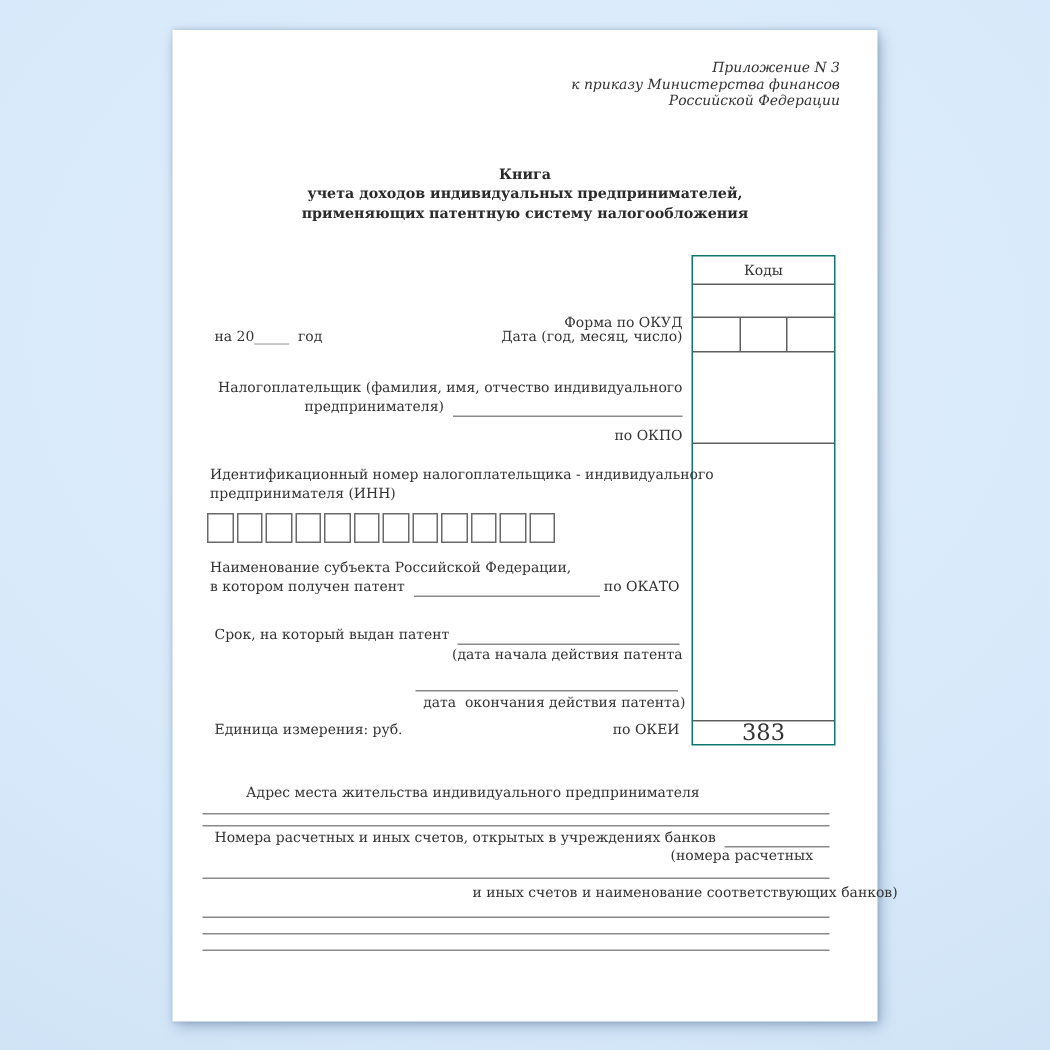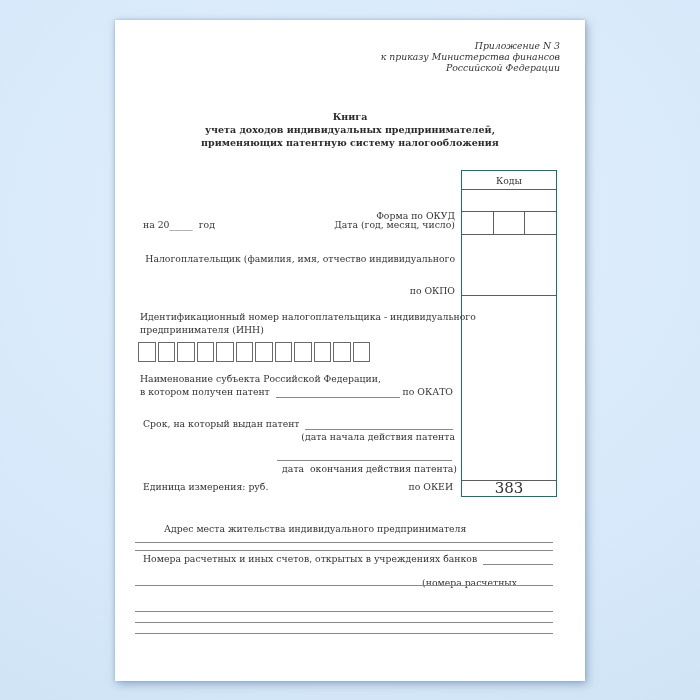--- a/index.html
+++ b/index.html
@@ -69,20 +69,24 @@
       <div class="c-row c-okpo"></div>
       <div class="c-row c-tall"></div>
       <div class="c-row c-okei">383</div>
     </div>
 
     <div class="lbl" style="right:130px;top:178px;margin-top:12px;">Форма по ОКУД</div>
     <div class="lbl" style="left:28px;top:199px;">на 20_____  год</div>
     <div class="lbl" style="right:130px;top:199px;">Дата (год, месяц, число)</div>
 
     <div class="lbl" style="right:130px;top:233px;">Налогоплательщик (фамилия, имя, отчество индивидуального</div>
+    <div class="row" style="left:88px;right:130px;top:246px;">
+      <span>предпринимателя) </span>
+      <span class="fl"></span>
+    </div>
     <div class="row" style="left:20px;right:130px;top:264px;flex-direction:column;">
       <span class="fl lead"></span>
       <span> по ОКПО</span>
     </div>
 
     <div class="lbl" style="left:25px;top:291px;">Идентификационный номер налогоплательщика - индивидуального</div>
     <div class="lbl" style="left:25px;top:304px;">предпринимателя (ИНН)</div>
     <div class="inn" id="inn-cells">
         <div class="cell"></div>
         <div class="cell"></div>
@@ -117,21 +121,22 @@
     <div class="lbl" style="right:132px;top:461px;">по ОКЕИ</div>
 
     <div class="lbl" style="left:28px;top:503px;margin-left:21px;">Адрес места жительства индивидуального предпринимателя</div>
     <div class="rule" style="left:20px;width:418px;top:522px;"></div>
     <div class="rule" style="left:20px;width:418px;top:530px;"></div>
 
     <div class="row" style="left:28px;right:32px;top:533px;">
       <span>Номера расчетных и иных счетов, открытых в учреждениях банков </span>
       <span class="fl"></span>
     </div>
-    <div class="lbl" style="right:68px;top:545px;margin-top:12px;">(номера расчетных</div>
+    <div class="lbl" style="right:43px;top:545px;">(номера расчетных</div>
     <div class="rule" style="left:20px;width:418px;top:565px;"></div>
+    <div class="lbl" style="left:200px;top:570px;">и иных счетов и наименование соответствующих банков)</div>
 
     <div class="rule" style="left:20px;width:418px;top:591px;"></div>
     <div class="rule" style="left:20px;width:418px;top:602px;"></div>
     <div class="rule" style="left:20px;width:418px;top:613px;"></div>
 
   </div>
 </div>
 
 </body></html>

